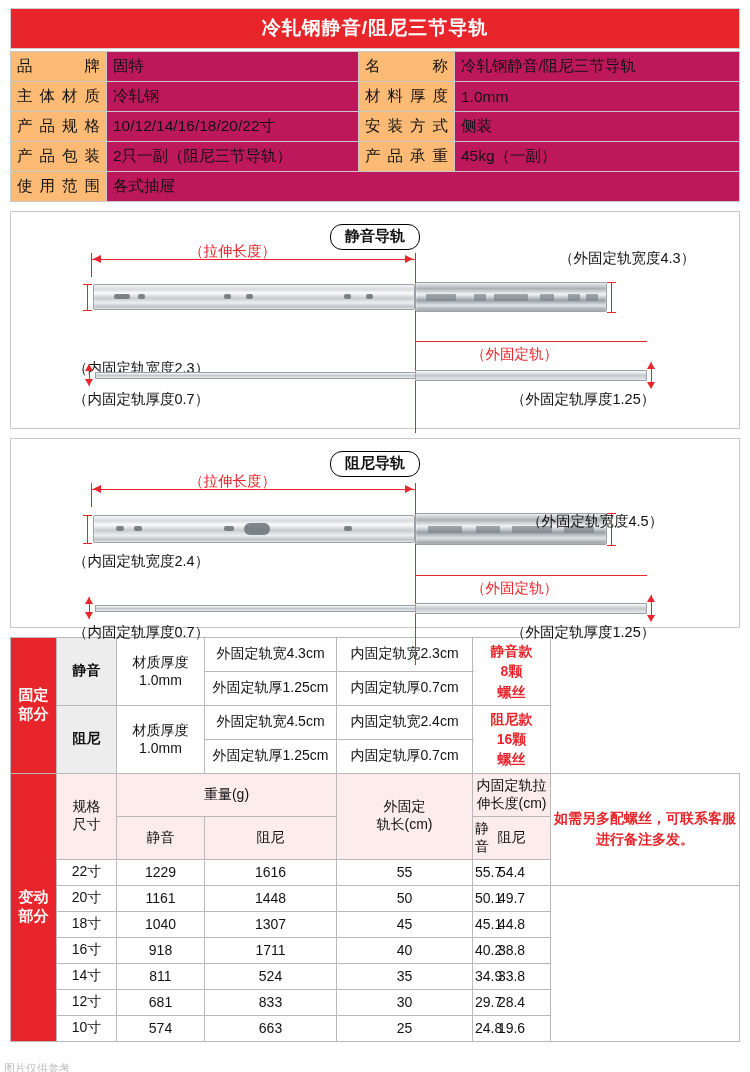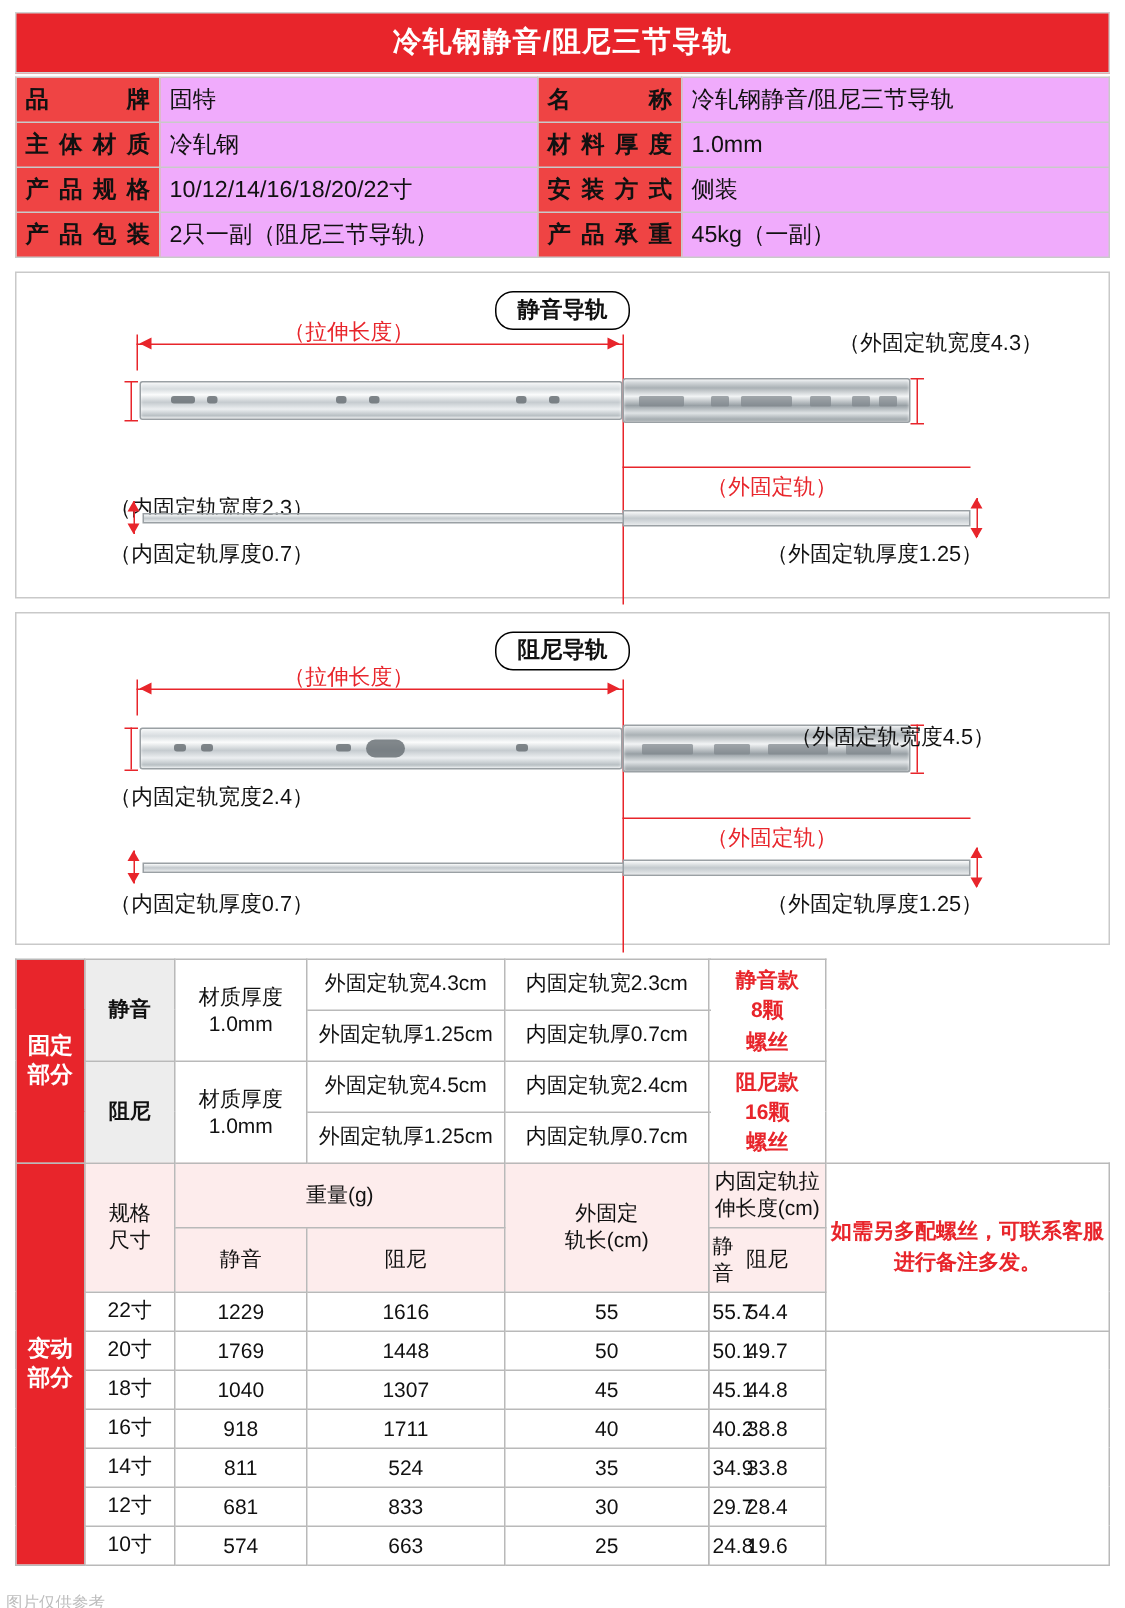--- a/index.html
+++ b/index.html
@@ -37,29 +37,29 @@
     font-size: 15.5px;
     margin-top: 2px;
   }
   table.spec td {
     border: 1px solid #c9c9c9;
     padding: 4px 6px;
     height: 27px;
     vertical-align: middle;
   }
   td.k {
-    background: #ef4444;
-    font-weight: bold;
+    background: #fdba74;
+    font-weight: normal;
     text-align: justify;
     text-align-last: justify;
     width: 96px;
     white-space: nowrap;
     padding: 4px 8px;
   }
-  td.v { background: #f0abfc; }
+  td.v { background: #be185d; }
 
   
   .panel {
     border: 1px solid #c9c9c9;
     margin-top: 9px;
     position: relative;
     background: #fff;
   }
   .panel-label {
     position: absolute;
@@ -186,20 +186,24 @@
         <td class="k">产品规格</td>
         <td class="v">10/12/14/16/18/20/22寸</td>
         <td class="k">安装方式</td>
         <td class="v">侧装</td>
       </tr>
       <tr>
         <td class="k">产品包装</td>
         <td class="v">2只一副（阻尼三节导轨）</td>
         <td class="k">产品承重</td>
         <td class="v">45kg（一副）</td>
+      </tr>
+      <tr>
+        <td class="k">使用范围</td>
+        <td class="v" colspan="3">各式抽屉</td>
       </tr>
     </tbody>
   </table>
 
   <div class="panel" style="height:218px">
     <div class="panel-label">静音导轨</div>
     <div class="panel-inner">
 
       <div class="marrow h" style="left:80px; top:47px; width:325px;"></div>
       <div class="mtick" style="left:80px; top:41px; height:24px;"></div>
@@ -246,21 +250,21 @@
       <div class="arrowhead" style="left:74px; top:167px; border-left:4px solid transparent; border-right:4px solid transparent; border-top:7px solid #e8252b;"></div>
       <div class="note blk" style="left:62px; top:178px;">（内固定轨厚度0.7）</div>
 
       <div class="marrow v" style="left:640px; top:150px; height:26px;"></div>
       <div class="arrowhead" style="left:636px; top:150px; border-left:4px solid transparent; border-right:4px solid transparent; border-bottom:7px solid #e8252b;"></div>
       <div class="arrowhead" style="left:636px; top:170px; border-left:4px solid transparent; border-right:4px solid transparent; border-top:7px solid #e8252b;"></div>
       <div class="note blk" style="left:500px; top:178px;">（外固定轨厚度1.25）</div>
     </div>
   </div>
 
-  <div class="panel" style="height:222px">
+  <div class="panel" style="height:190px">
     <div class="panel-label">阻尼导轨</div>
     <div class="panel-inner">
 
       <div class="marrow h" style="left:80px; top:50px; width:325px;"></div>
       <div class="mtick" style="left:80px; top:44px; height:24px;"></div>
       <div class="mtick" style="left:404px; top:44px; height:182px;"></div>
       <div class="arrowhead" style="left:82px; top:46px; border-top:4px solid transparent; border-bottom:4px solid transparent; border-right:8px solid #e8252b;"></div>
       <div class="arrowhead" style="left:394px; top:46px; border-top:4px solid transparent; border-bottom:4px solid transparent; border-left:8px solid #e8252b;"></div>
       <div class="note red" style="left:178px; top:33px;">（拉伸长度）</div>
 
@@ -372,21 +376,21 @@
       <tr>
         <td class="white">22寸</td>
         <td class="white">1229</td>
         <td class="white">1616</td>
         <td class="white">55</td>
         <td class="white">55.7</td>
         <td class="white" colspan="2">54.4</td>
       </tr>
       <tr>
         <td class="white">20寸</td>
-        <td class="white">1769</td>
+        <td class="white">1161</td>
         <td class="white">1448</td>
         <td class="white">50</td>
         <td class="white">50.1</td>
         <td class="white" colspan="2">49.7</td>
         <td class="white" rowspan="6"></td>
       </tr>
       <tr>
         <td class="white">18寸</td>
         <td class="white">1040</td>
         <td class="white">1307</td>

